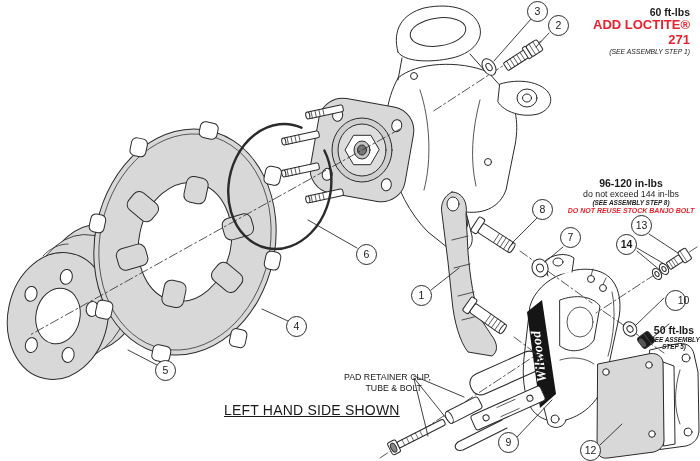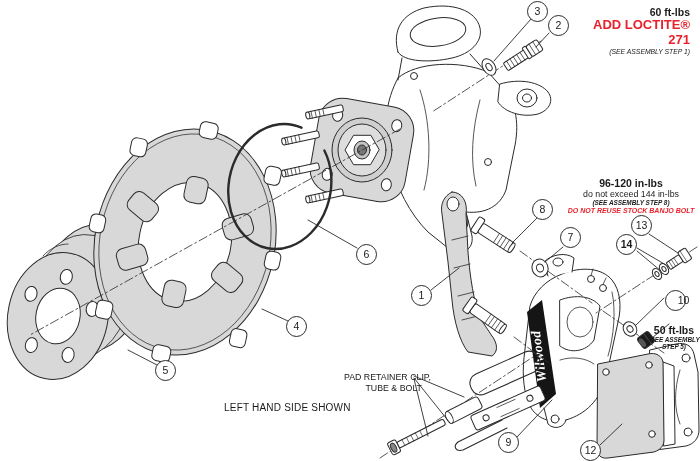--- a/index.html
+++ b/index.html
@@ -17,22 +17,22 @@
   .note-60{left:570px;top:6px;text-align:right;width:120px;}
   .note-96{left:556px;top:177px;width:150px;text-align:center;}
   .note-96 .t-big{font-size:10.5px;}
   .note-96 .t-mid{font-size:8.8px;}
   .note-96 .t-it{font-style:italic;font-weight:bold;font-size:6.4px;}
   .note-96 .t-red{font-style:italic;font-size:7px;}
   .note-30{left:648px;top:324px;width:52px;text-align:center;}
   .note-30 .t-it{font-weight:bold;font-size:6.4px;}
   .note-pad{left:314px;top:372px;width:92px;text-align:right;font-size:8.8px;line-height:1.25;margin-left:25px;}
   .note-pad .l2{margin-right:9px;}
-  .footnote{position:absolute;left:224px;top:402px;font-size:10px;
-            letter-spacing:.2px;}
+  .footnote{position:absolute;left:224px;top:402px;font-size:14px;
+            text-decoration:underline;letter-spacing:.2px;}
 </style>
 </head>
 <body>
 
 <div class="stage">
 
 <svg width="700" height="461" viewBox="0 0 700 461">
   <g fill="none" stroke="#2b2b2b" stroke-width="1" stroke-linejoin="round" stroke-linecap="round">
 
     <g fill="#fff">

